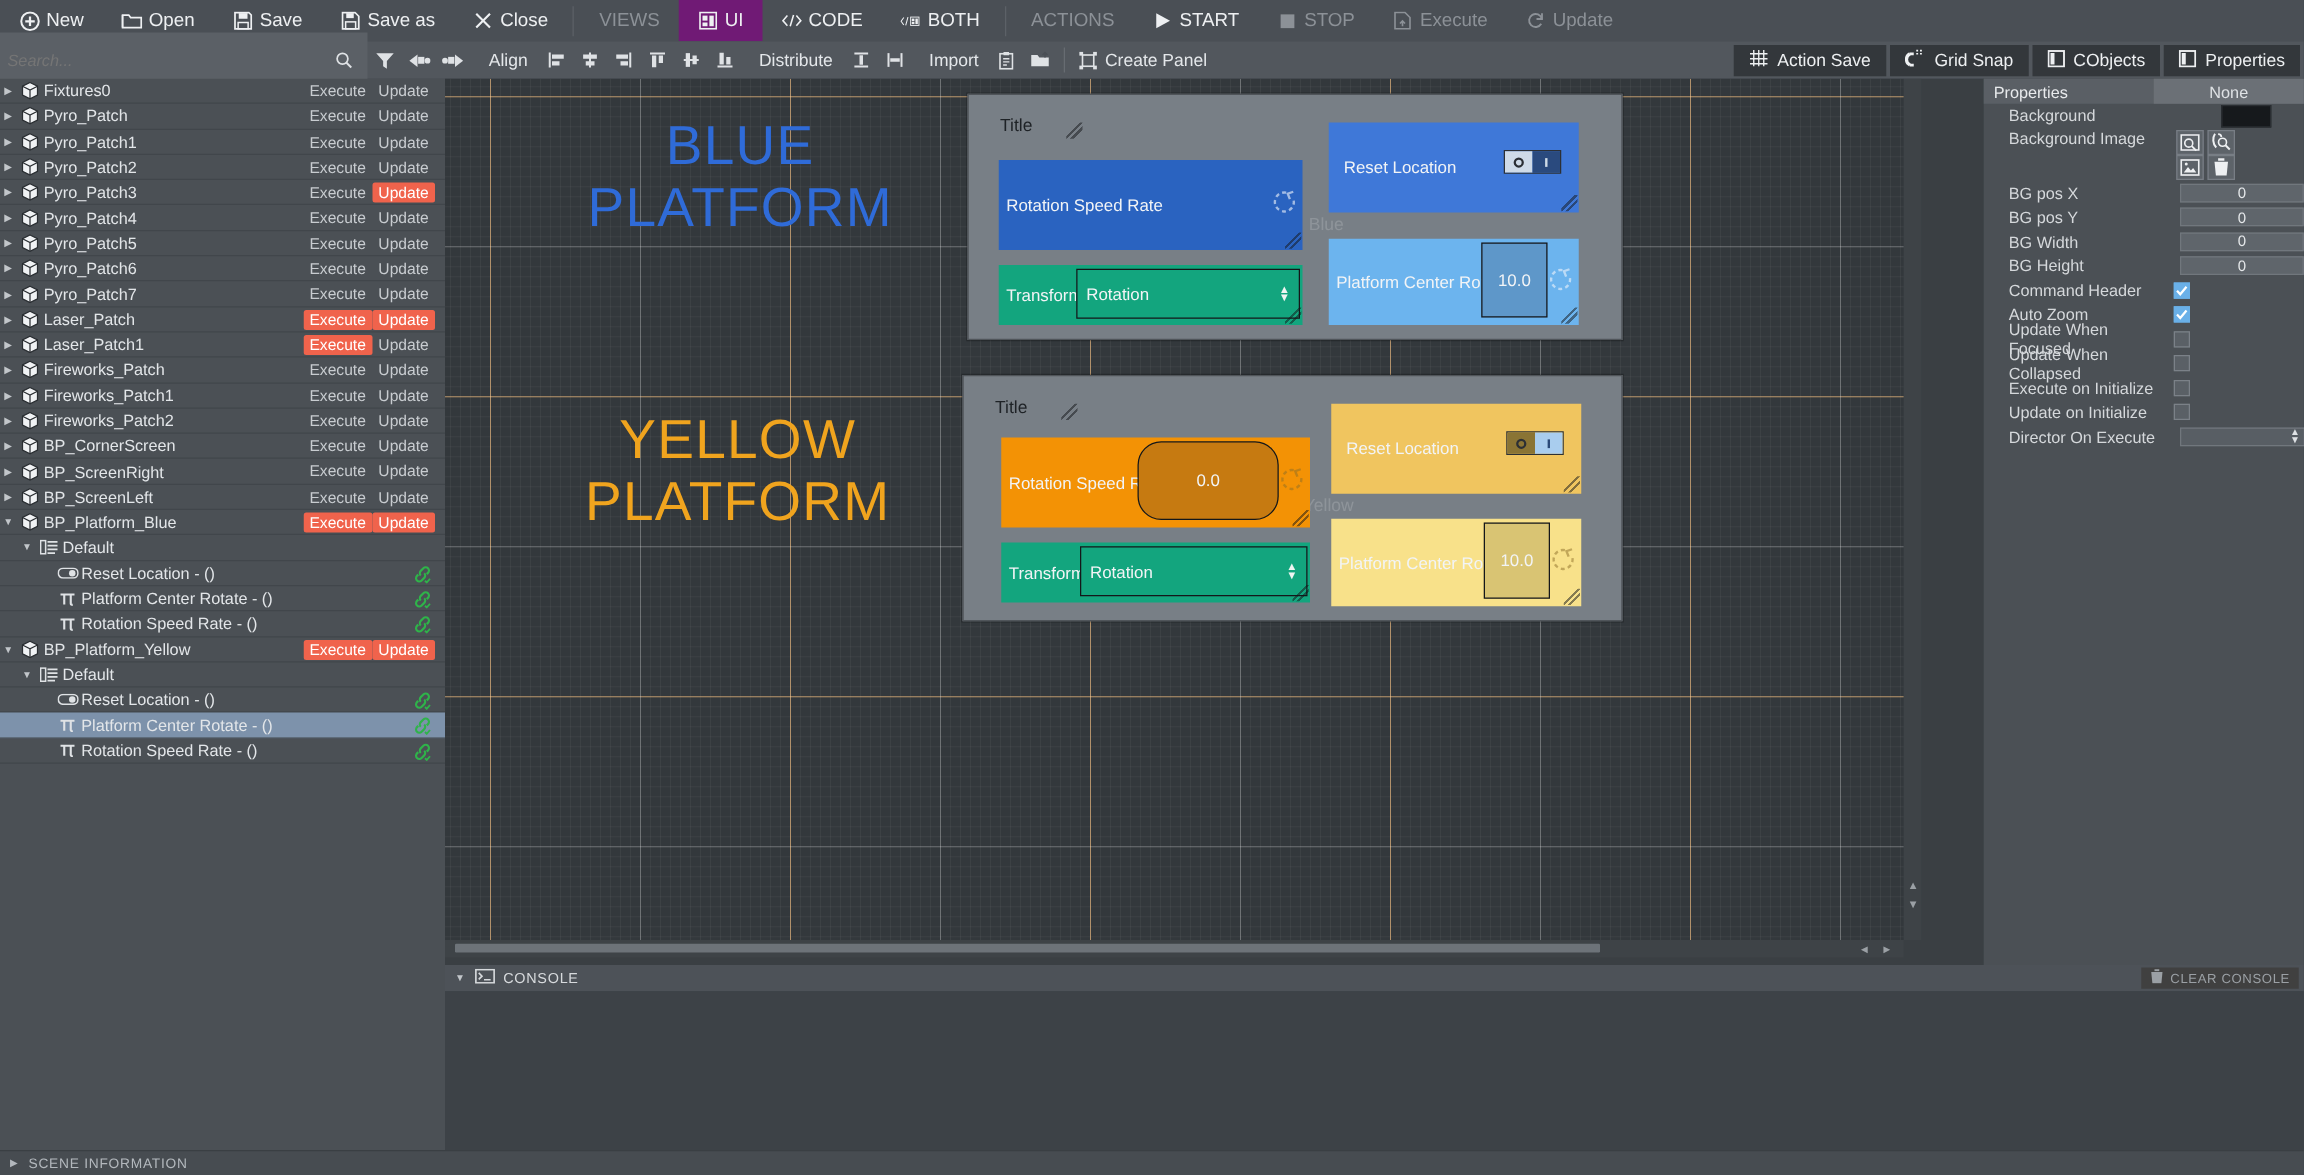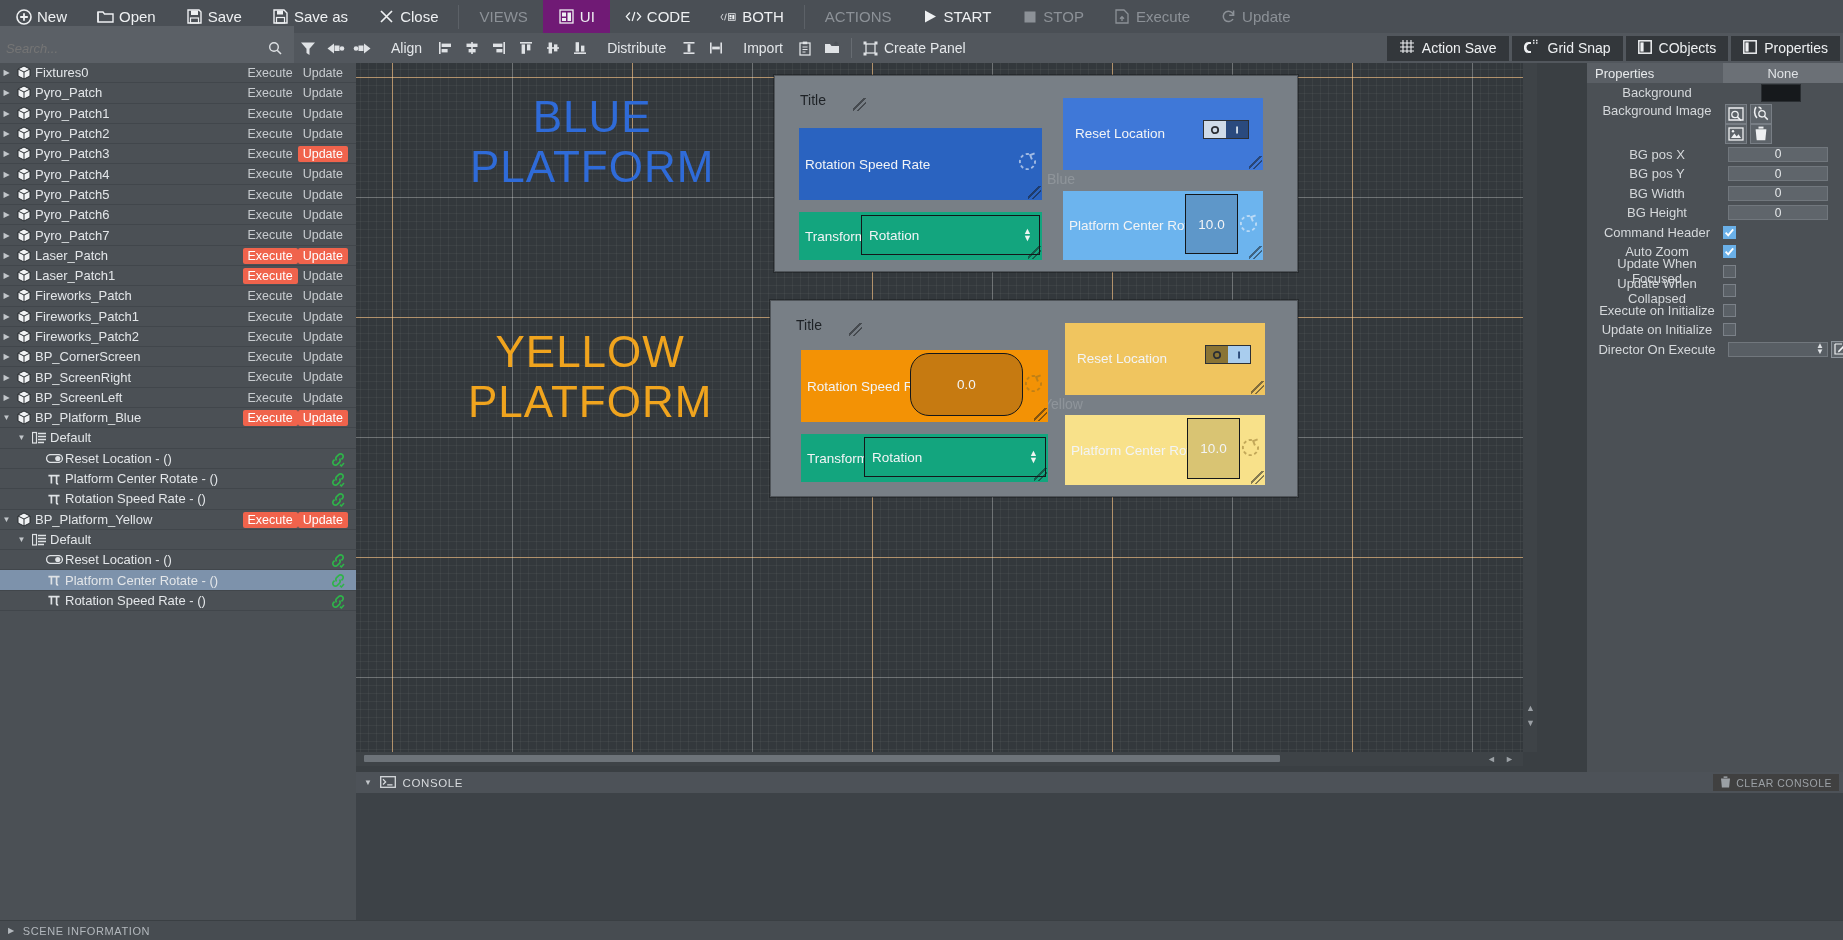--- a/index.html
+++ b/index.html
@@ -83,21 +83,21 @@
   .hscroll { position:absolute; background:#3e4347; }
   .hthumb { position:absolute; background:#6d7379; border-radius:1px; }
 
   
   #right { position:absolute; left:1587px; top:63px; width:256px; height:709px;
     background:#4b5055; }
   #prophdr { height:20px; background:#5a5f65; display:flex; align-items:center;
     justify-content:space-between; font-size:13px; color:#e8eaec; padding-left:8px; }
   #prophdr .none { width:120px; height:20px; background:#6b7076; display:flex;
     align-items:center; justify-content:center; color:#dfe2e5; font-size:13px; }
-  .prow { display:flex; align-items:center; height:19.5px; padding-left:4px; font-size:13px; color:#d5d8db;text-align:center; }
+  .prow { display:flex; align-items:center; height:19.5px; padding-left:20px; font-size:13px; color:#d5d8db; }
   .prow .plbl { flex:0 0 132px; }
   .pnum { width:100px; height:15px; background:#5f656b; border:1px solid #71777d;
     display:flex; align-items:center; justify-content:center; font-size:12px; color:#e6e9eb; }
   .chk { width:13px; height:13px; background:#5a6066; border:1px solid #7b8188; }
   .chk.on { background:#6ab0e8; border-color:#6ab0e8; display:flex; align-items:center; justify-content:center; }
   .swatch { width:40px; height:18px; background:#16191c; border:1px solid #2a2e32; }
   .ibtn { width:22px; height:20px; background:#5d6369; border:1px solid #787e85;
     display:flex; align-items:center; justify-content:center; margin-right:3px; }
   .selbox { width:100px; height:15px; background:#585e64; border:1px solid #71777d;
     display:flex; align-items:center; justify-content:flex-end; padding-right:3px; }

